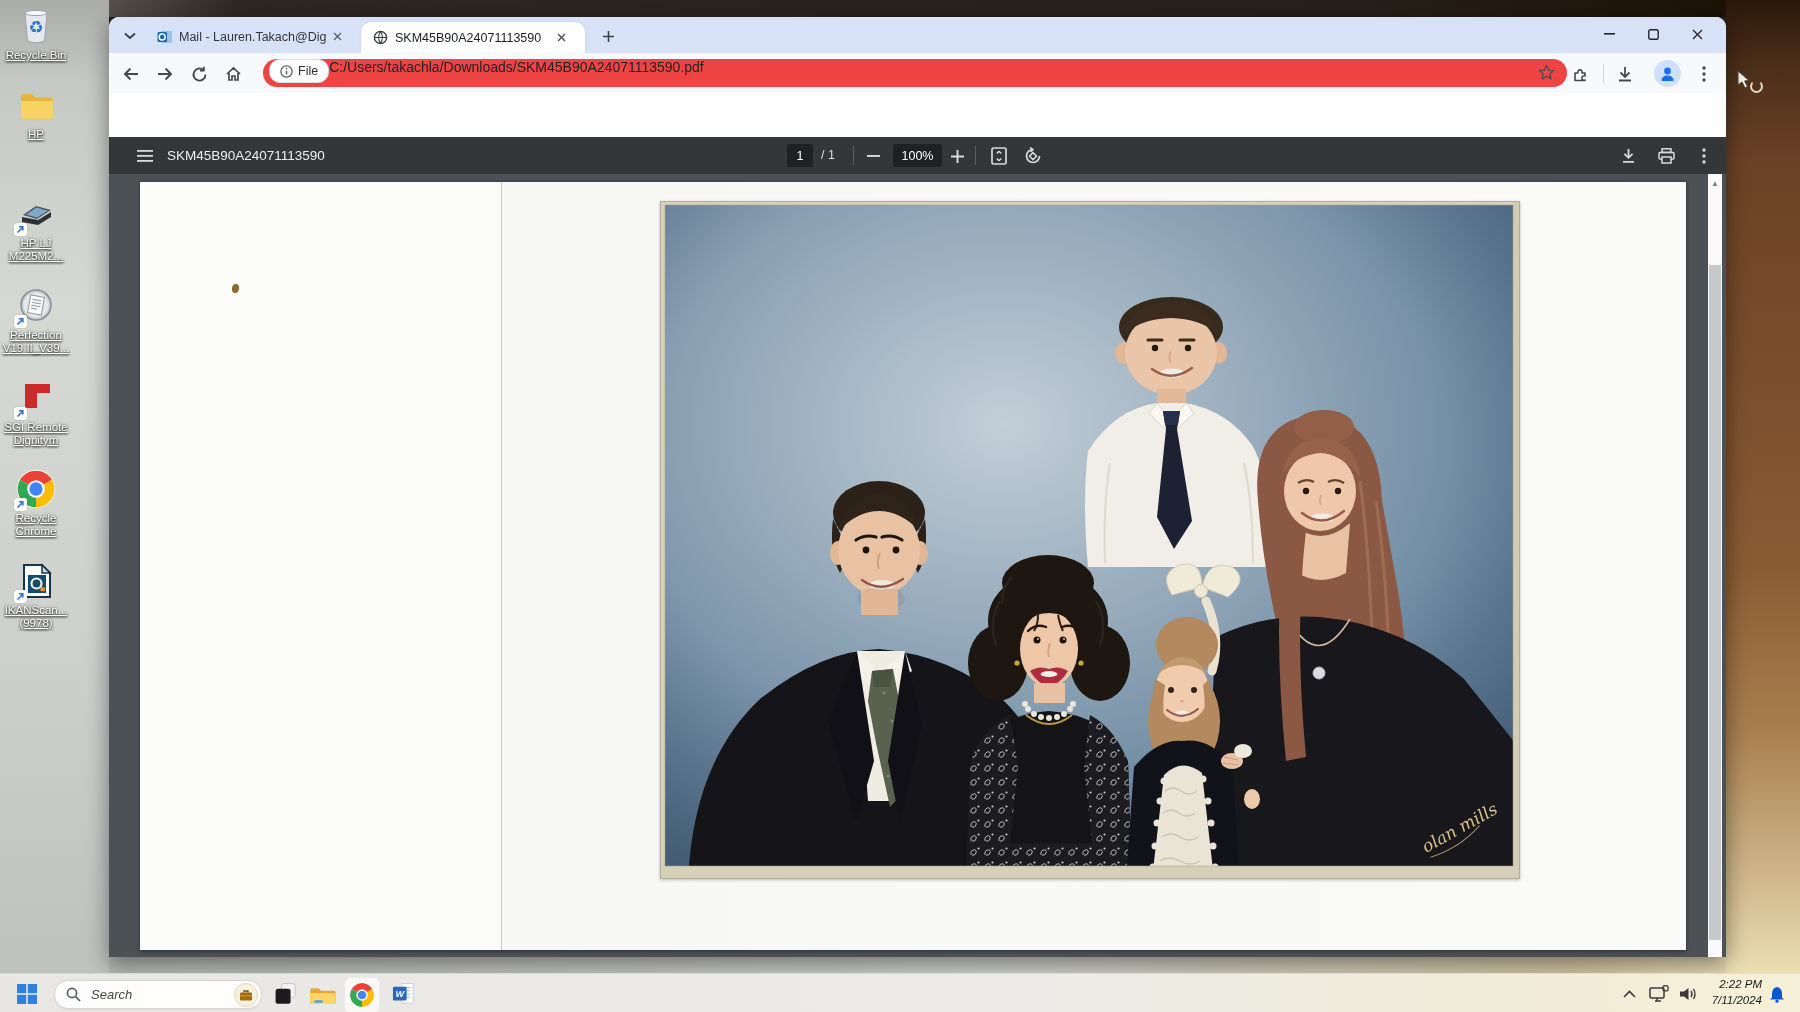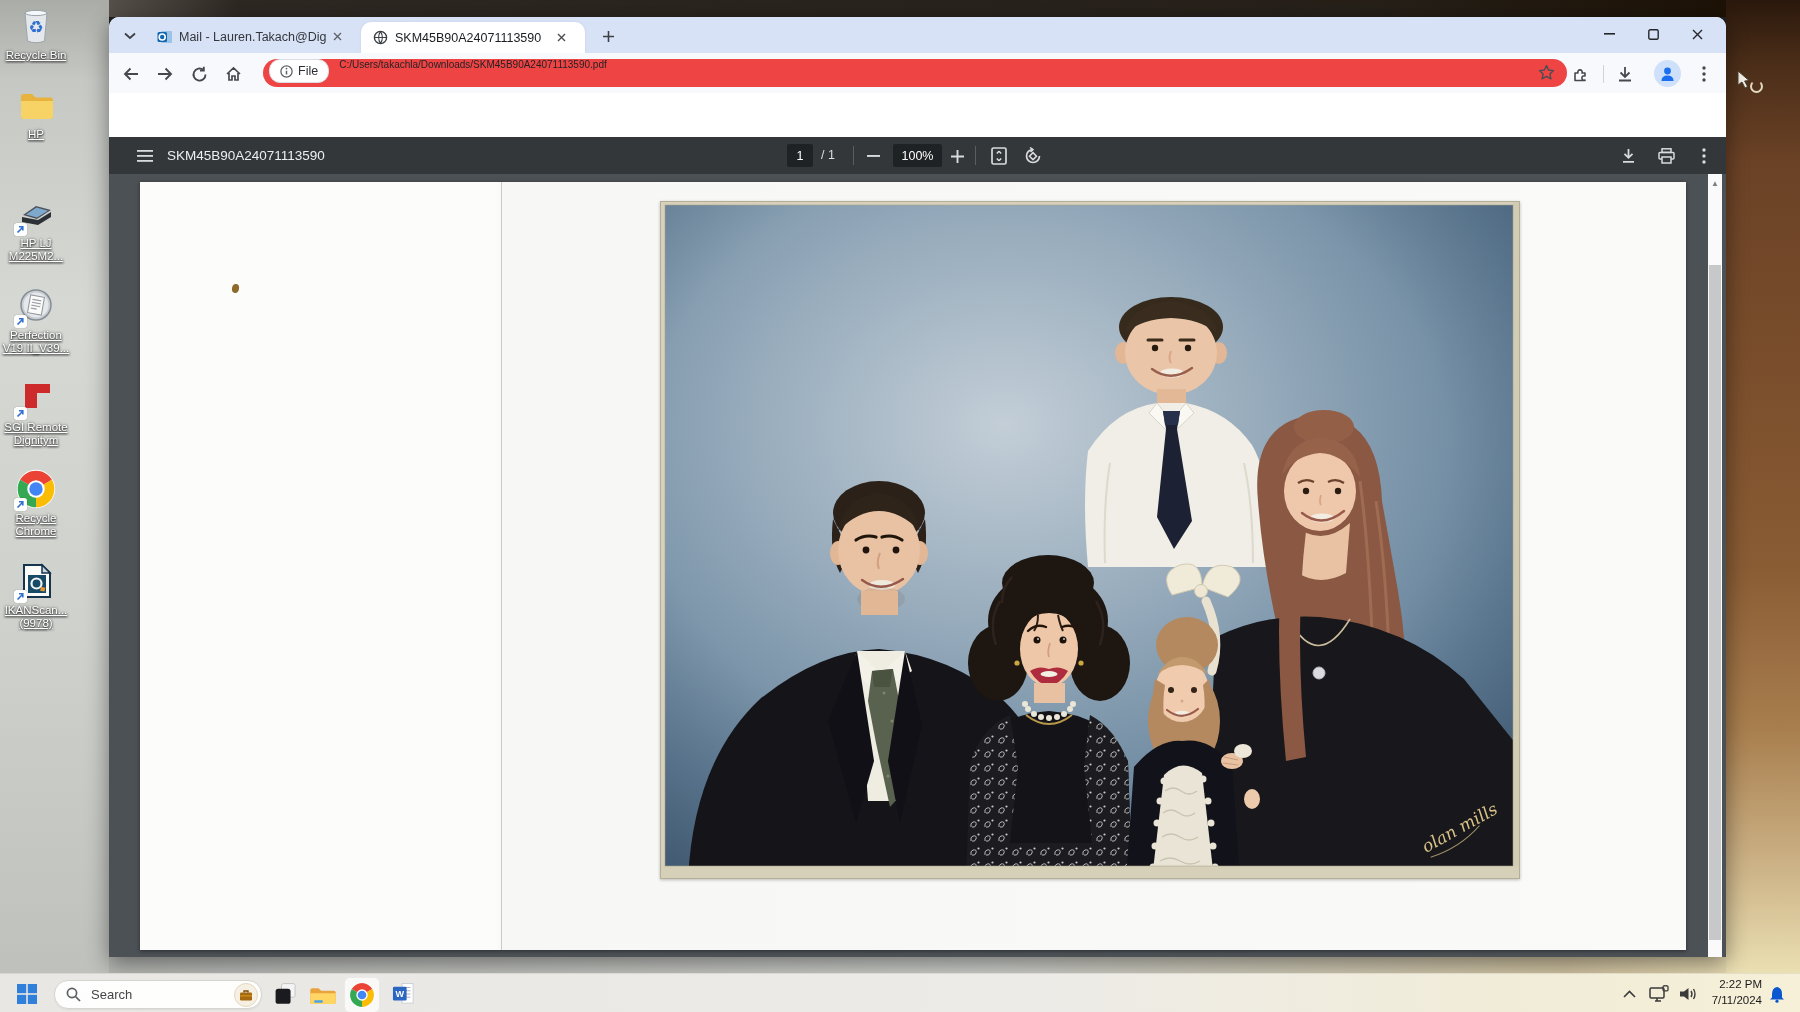--- a/index.html
+++ b/index.html
@@ -32,21 +32,21 @@
     box-shadow:0 0 3px rgba(0,0,0,.08);}
   .tab .title{white-space:nowrap;overflow:hidden;}
   .tclose{width:16px;height:16px;border-radius:50%;display:flex;align-items:center;justify-content:center;}
   .toolbar{position:absolute;left:0;top:36px;width:100%;height:40px;background:#f8f9fc;
     border-bottom:1px solid #e4e6ea;}
   .navbtn{position:absolute;top:8px;width:26px;height:26px;display:flex;align-items:center;justify-content:center;border-radius:50%;}
   .omnibox{position:absolute;left:154px;top:6px;width:1304px;height:28px;border-radius:14px;
     background:#ef4444;display:flex;}
   .chip{display:flex;align-items:center;gap:5px;height:22px;margin-left:6px;padding:0 10px;
     border-radius:11px;background:#fff;border:1px solid #d9dde4;font-size:12.5px;color:#2c2e33;}
-  .url{margin-left:10px;font-size:10px;color:#1f2125;white-space:nowrap;}
+  .url{font-size:14px;color:#1f2125;white-space:nowrap;}
   .gap-band{position:absolute;left:0;top:76px;width:100%;height:44px;background:#ffffff;}
   .pdfbar{position:absolute;left:0;top:120px;width:100%;height:37px;background:#34373a;
     display:block;color:#e9eaec;}
   .pdfbar .ttl{position:absolute;left:58px;top:0;line-height:37px;font-size:13.5px;color:#eceef0;}
   .pbox{position:absolute;top:7px;height:23px;background:#1f2224;border-radius:2px;color:#fff;
     font-size:12.5px;display:flex;align-items:center;justify-content:center;}
   .psep{position:absolute;top:9px;width:1px;height:19px;background:#595e63;}
   .pdficon{position:absolute;top:7px;width:24px;height:24px;display:flex;align-items:center;justify-content:center;}
   .content{position:absolute;left:0;top:157px;width:100%;height:783px;background:#4c5156;}
   .page{position:absolute;left:31px;top:8px;width:1546px;height:768px;
@@ -56,21 +56,21 @@
   .speck{position:absolute;left:92px;top:102px;width:7px;height:9px;border-radius:50%;
     background:#8d6a2c;transform:rotate(12deg);}
   .photo{position:absolute;left:520px;top:19px;width:860px;height:678px;box-shadow:0 1px 3px rgba(0,0,0,.25);}
   .scrollbar{position:absolute;right:4px;top:0;width:14px;height:783px;background:#fafafa;}
   .sb-thumb{position:absolute;left:1px;top:91px;width:12px;height:675px;background:#c6c8ca;}
   .sb-up{position:absolute;left:0;top:2px;width:14px;height:14px;display:flex;align-items:center;justify-content:center;
     color:#7a7e82;font-size:8px;}
   
   .taskbar{left:0;top:973px;width:1800px;height:39px;
     background:linear-gradient(90deg,#e9e7e3 0%,#edebe7 58%,#f1ecd8 84%,#f6f0d8 100%);
-    border-top:1px solid rgba(0,0,0,.07);}
+    border-top:1px solid rgba(0,0,0,.07);font-style:italic;}
   .tb-item{position:absolute;display:flex;align-items:center;justify-content:center;}
   .searchpill{position:absolute;left:54px;top:6px;width:206px;height:27px;border-radius:14px;
     background:rgba(255,255,255,.92);border:1px solid #d6d4ce;display:flex;align-items:center;
     box-shadow:0 1px 2px rgba(0,0,0,.06);}
   .searchpill .ph{margin-left:10px;font-size:13px;color:#454545;}
   .clock{position:absolute;left:1700px;top:3px;width:62px;text-align:right;font-size:11.5px;
     line-height:1.35;color:#1a1a1a;}
   svg{display:block;}
 </style>
 </head>

